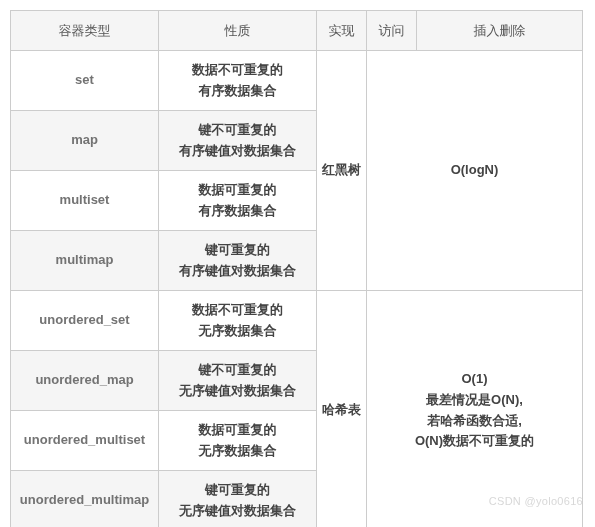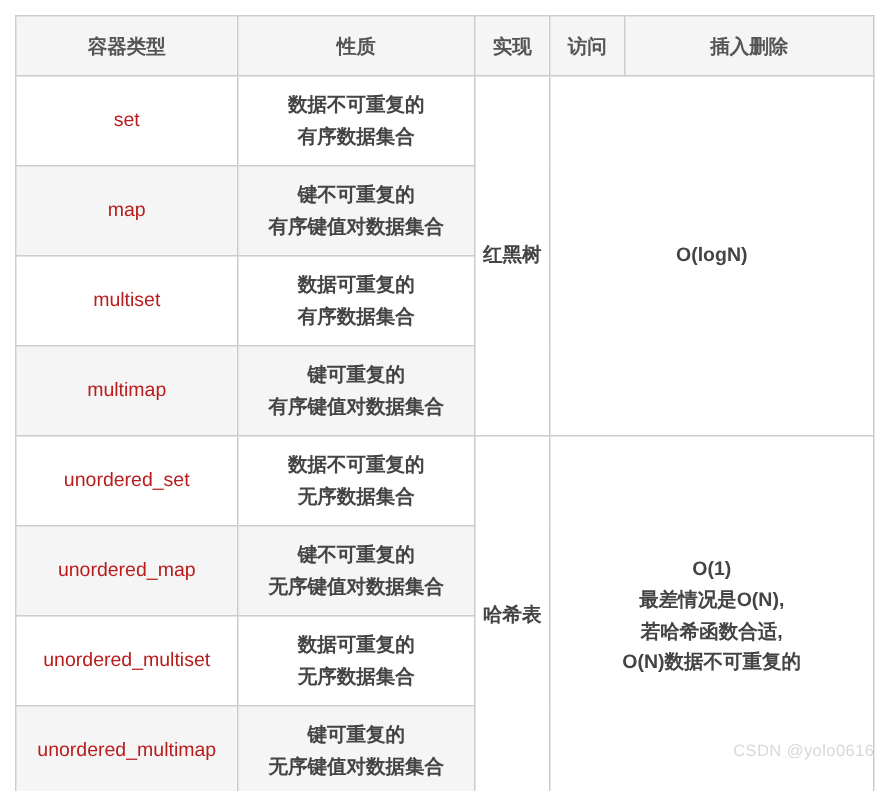--- a/index.html
+++ b/index.html
@@ -18,27 +18,27 @@
       table-layout: fixed;
     }
     th, td {
       border: 1px solid #ccc;
       text-align: center;
       vertical-align: middle;
       padding: 0;
       font-weight: bold;
     }
     th {
-      font-weight: bold;
+      font-weight: normal;
       background: #f5f5f5;
       color: #555;
       height: 40px;
     }
     td { height: 60px; }
-    td.name { font-weight: normal; color: #b91c1c; }
+    td.name { font-weight: bold; color: #737373; }
     tr.even td.reg-bg { background: #f5f5f5; }
     .inner { padding: 6px 4px; line-height: 1.6; }
     .col-name { width: 148px; }
     .col-prop { width: 158px; }
     .col-impl { width: 50px; }
     .col-acc  { width: 50px; }
     .col-ins  { width: 166px; }
     .watermark {
       position: fixed;
       right: 12px;

